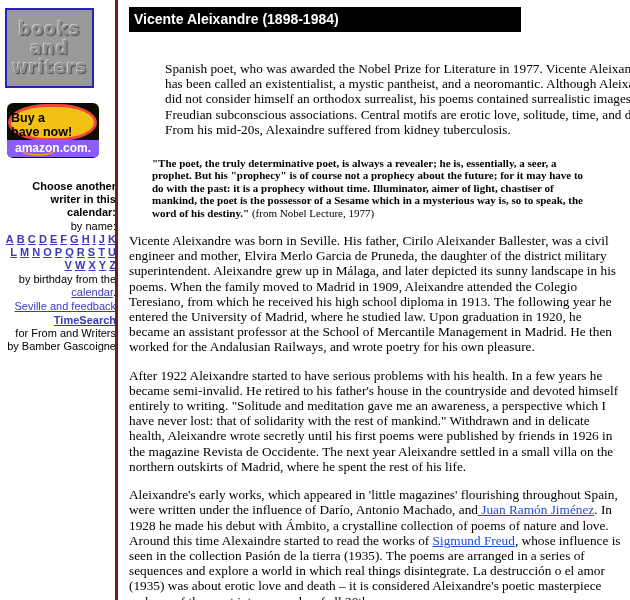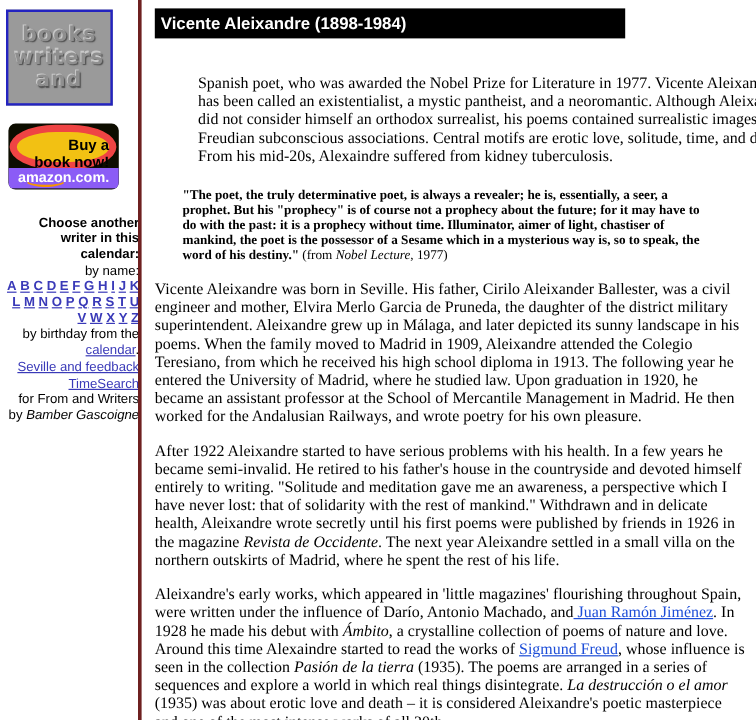--- a/index.html
+++ b/index.html
@@ -20,39 +20,39 @@
     color:#8f8f8f;letter-spacing:1px;
     text-shadow:-1px -1px 0 #c9c9c9, 1px 1px 1px #4f4f4f;
     font-family:"DejaVu Sans", sans-serif;
   }
   .amazon{
     position:absolute;left:7px;top:103px;width:92px;height:55px;
     background:#0d0d00;border-radius:6px;overflow:hidden;cursor:pointer;
   }
   .amazon-oval{
     position:absolute;left:1px;top:1px;width:89px;height:37px;box-sizing:border-box;
-    background:#f2c113;border:6px solid #ef4444;border-radius:50% / 58%;
-    text-align:right;padding-top:4px;
+    background:#f2c113;border:3px solid #ef4444;border-radius:50% / 58%;
+    text-align:left;padding-top:4px;
     font-weight:bold;font-size:12.5px;line-height:14px;color:#000;
   }
   .amazon-bar{
     position:absolute;bottom:1px;left:0;right:0;height:17px;background:#8b5cf6;
     text-align:center;color:#fff;font-weight:bold;font-size:12px;line-height:16px;
   }
   .amazon-swoosh{
     position:absolute;bottom:2px;left:14px;width:32px;height:9px;
     border:1px solid transparent;border-bottom:2px solid #f79500;border-radius:50%;
   }
   .side-text{position:absolute;left:4px;top:180px;width:112px;font-size:11px;line-height:13px;text-align:right;}
   .side-heading{font-weight:bold;}
   .group{margin-top:1px;}
   .slink{color:#3a3ab8;text-decoration:underline;cursor:pointer;}
-  .slink.bold{font-weight:normal;}
+  .slink.bold{font-weight:bold;}
   .letters a{color:#3a3ab8;font-weight:bold;text-decoration:underline;cursor:pointer;}
-  .italic{font-style:italic;}
+  .italic{}
   
   .rule{position:absolute;left:115px;top:0;width:3px;height:600px;background:#6e2020;}
   
   .main{position:absolute;left:129px;top:0;width:497px;}
   .title-bar{
     margin-top:7px;background:#000;color:#fff;
     font-family:"Liberation Sans", sans-serif;font-weight:bold;font-size:14px;
     padding:4px 5px 5px 5px;box-sizing:border-box;width:392px;
   }
   .para{font-size:13.3px;line-height:15.2px;margin:0 0 13px 0;width:494px;}
@@ -60,26 +60,26 @@
   .quote{font-size:11px;line-height:12.4px;margin:20px 30px 14px 23px;}
   .quote .bold{font-weight:bold;}
   a.blink{color:#1d4ed8;text-decoration:underline;cursor:pointer;}
 </style>
 </head>
 <body>
 
 <div class="sidebar">
   <div class="logo">
     <div class="logo-line">books</div>
+    <div class="logo-line">and</div>
     <div class="logo-line">writers</div>
-    <div class="logo-line">and</div>
   </div>
 
   <div class="amazon">
-    <div class="amazon-oval"><span>Buy a</span><br><span>book now!</span></div>
+    <div class="amazon-oval"><span>Buy a</span><br><span>have now!</span></div>
     <div class="amazon-bar">amazon.com.</div>
     <div class="amazon-swoosh"></div>
   </div>
 
   <div class="side-text">
     <div class="side-heading">Choose another writer in this calendar:</div>
 
     <div class="group">
       <div>by name:</div>
       <div class="letters"><a href="#">A</a> <a href="#">B</a> <a href="#">C</a> <a href="#">D</a> <a href="#">E</a> <a href="#">F</a> <a href="#">G</a> <a href="#">H</a> <a href="#">I</a> <a href="#">J</a> <a href="#">K</a> <a href="#">L</a> <a href="#">M</a> <a href="#">N</a> <a href="#">O</a> <a href="#">P</a> <a href="#">Q</a> <a href="#">R</a> <a href="#">S</a> <a href="#">T</a> <a href="#">U</a> <a href="#">V</a> <a href="#">W</a> <a href="#">X</a> <a href="#">Y</a> <a href="#">Z</a></div>

